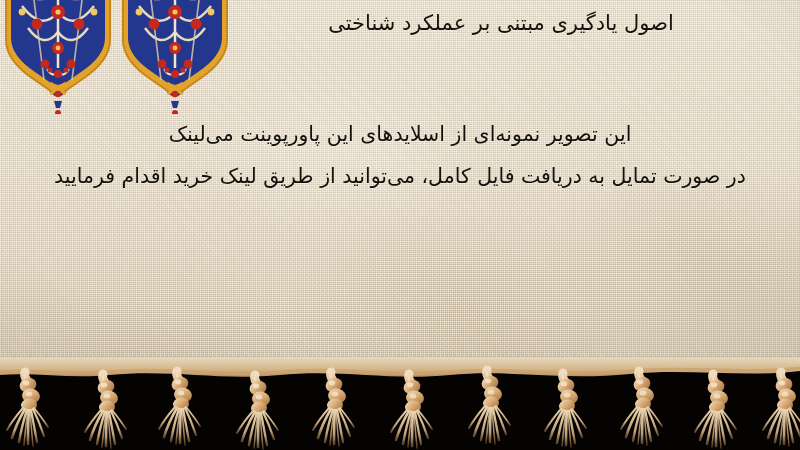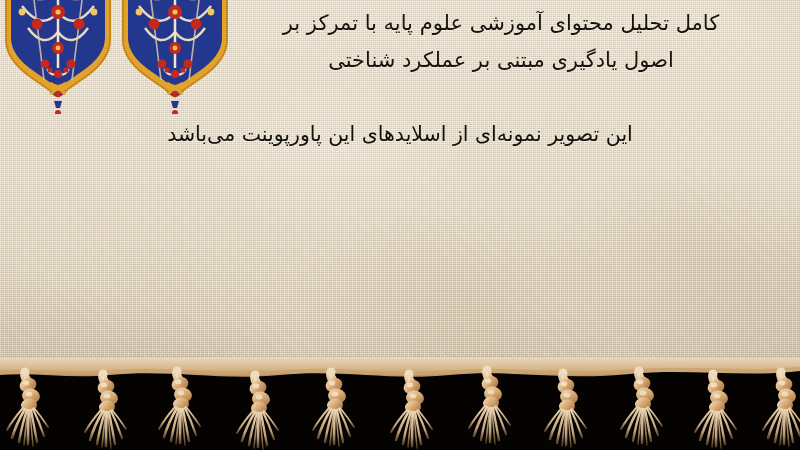--- a/index.html
+++ b/index.html
@@ -206,26 +206,26 @@
       <g>
         <use href="#medallion" x="0" y="0" transform="translate(175,62)"></use>
         <use href="#drop" x="0" y="0" transform="translate(175,104)"></use>
       </g>
     </svg>
   </div>
 
   <div class="text-layer">
 
     <div class="title-block">
-      <div class="title-line">کامل تحلیل محتوای آموزشی علوم پایه با تمرکز بر</div>
       <div class="title-line">اصول یادگیری مبتنی بر عملکرد شناختی</div>
     </div>
 
     <div class="body-block">
-      <div class="body-line">این تصویر نمونه‌ای از اسلایدهای این پاورپوینت می‌باشد</div>
+      <div class="body-line">این تصویر نمونه‌ای از اسلایدهای این پاورپوینت می‌لینک</div>
+      <div class="body-line">در صورت تمایل به دریافت فایل کامل، می‌توانید از طریق لینک خرید اقدام فرمایید</div>
     </div>
 
   </div>
 
   <div class="fringe-band">
     <svg width="800" height="92" viewBox="0 0 800 92" xmlns="http://www.w3.org/2000/svg">
       <defs>
         <linearGradient id="cordG" x1="0" y1="0" x2="0" y2="1">
           <stop offset="0%" stop-color="#f0ddc0"></stop>
           <stop offset="45%" stop-color="#d9ab74"></stop>

